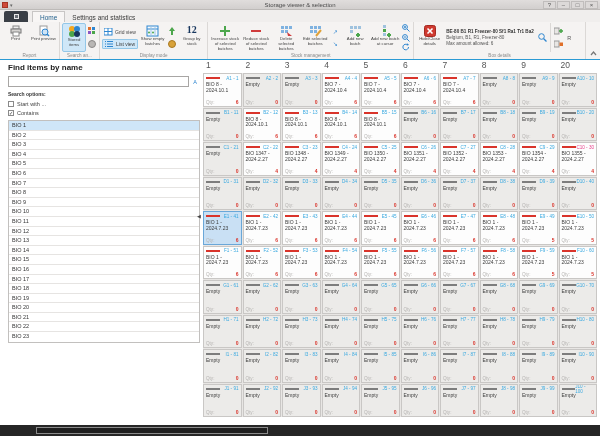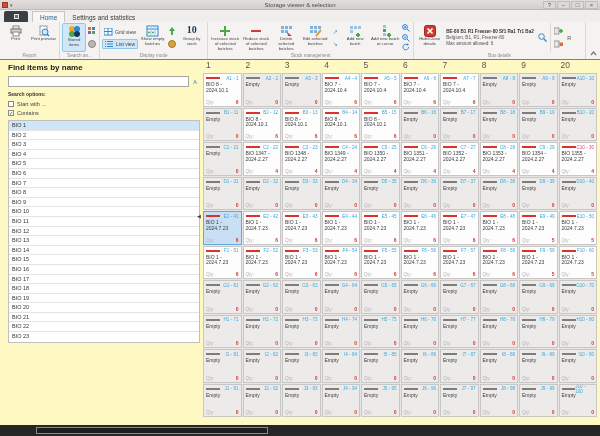--- a/index.html
+++ b/index.html
@@ -51,21 +51,21 @@
     font-size:6px; color:#2e86d0;}
   .medcol{ display:flex; flex-direction:column; justify-content:center; gap:2px;}
   .num12{ font-family:"Liberation Serif", serif; font-weight:bold; font-size:10px; color:#17365d;}
   .box-info{ display:flex; flex-direction:column; justify-content:center; gap:1px;
     font-size:4.6px; color:#555; width:92px; line-height:5px; padding:0 2px;}
   .box-info .l1{ font-weight:bold; color:#333;}
   .r-badge{ font-size:5.5px; color:#555;}
   .rib-end{ display:flex; flex-direction:column; justify-content:flex-end; padding:0 2px 1px;}
 
   
-  .content{ position:absolute; top:60px; left:0; right:0; bottom:11px; background:#fef9c3;}
+  .content{ position:absolute; top:60px; left:0; right:0; bottom:11px; background:#ffffff;}
 
   .sidebar{ position:absolute; left:8px; top:3px; width:192px;}
   .find-title{ font-size:8px; font-weight:bold; color:#222; margin-bottom:4px;}
   .search-row{ display:flex; align-items:center; gap:1px;}
   .search-input{ flex:1; height:11px; border:1px solid #a8a6a4; background:#fff; font-size:6px; padding:0 2px;
     font-family:"Liberation Sans", sans-serif;}
   .search-btn{ width:10px; height:11px; border:none; background:transparent; color:#2e86d0;
     font-size:5.5px; cursor:pointer;}
   .opts-title{ font-size:5px; font-weight:bold; color:#333; margin:4px 0 2px;}
   .opt{ display:flex; align-items:center; gap:3px; height:9px; font-size:5.5px; color:#444;}
@@ -232,21 +232,21 @@
               <path d="M4 0 L7 4 H5 V8 H3 V4 H1 Z" fill="#4ca64c"></path>
             </svg>
         </span>
         <span class="mini">
           <svg width="8" height="8">
               <circle cx="4" cy="4" r="3.5" fill="#d8a23a" stroke="#a87820"></circle>
             </svg>
         </span>
       </div>
       <div class="btn-large">
-        <span class="ic num12">10</span>
+        <span class="ic num12">12</span>
         <span>Group by stock</span>
       </div>
     </div>
     <div class="rgroup-label">Display mode</div>
   </div>
 
   <div class="rgroup">
     <div class="rgroup-body">
       <div class="btn-large" style="width:30px">
         <span class="ic">

